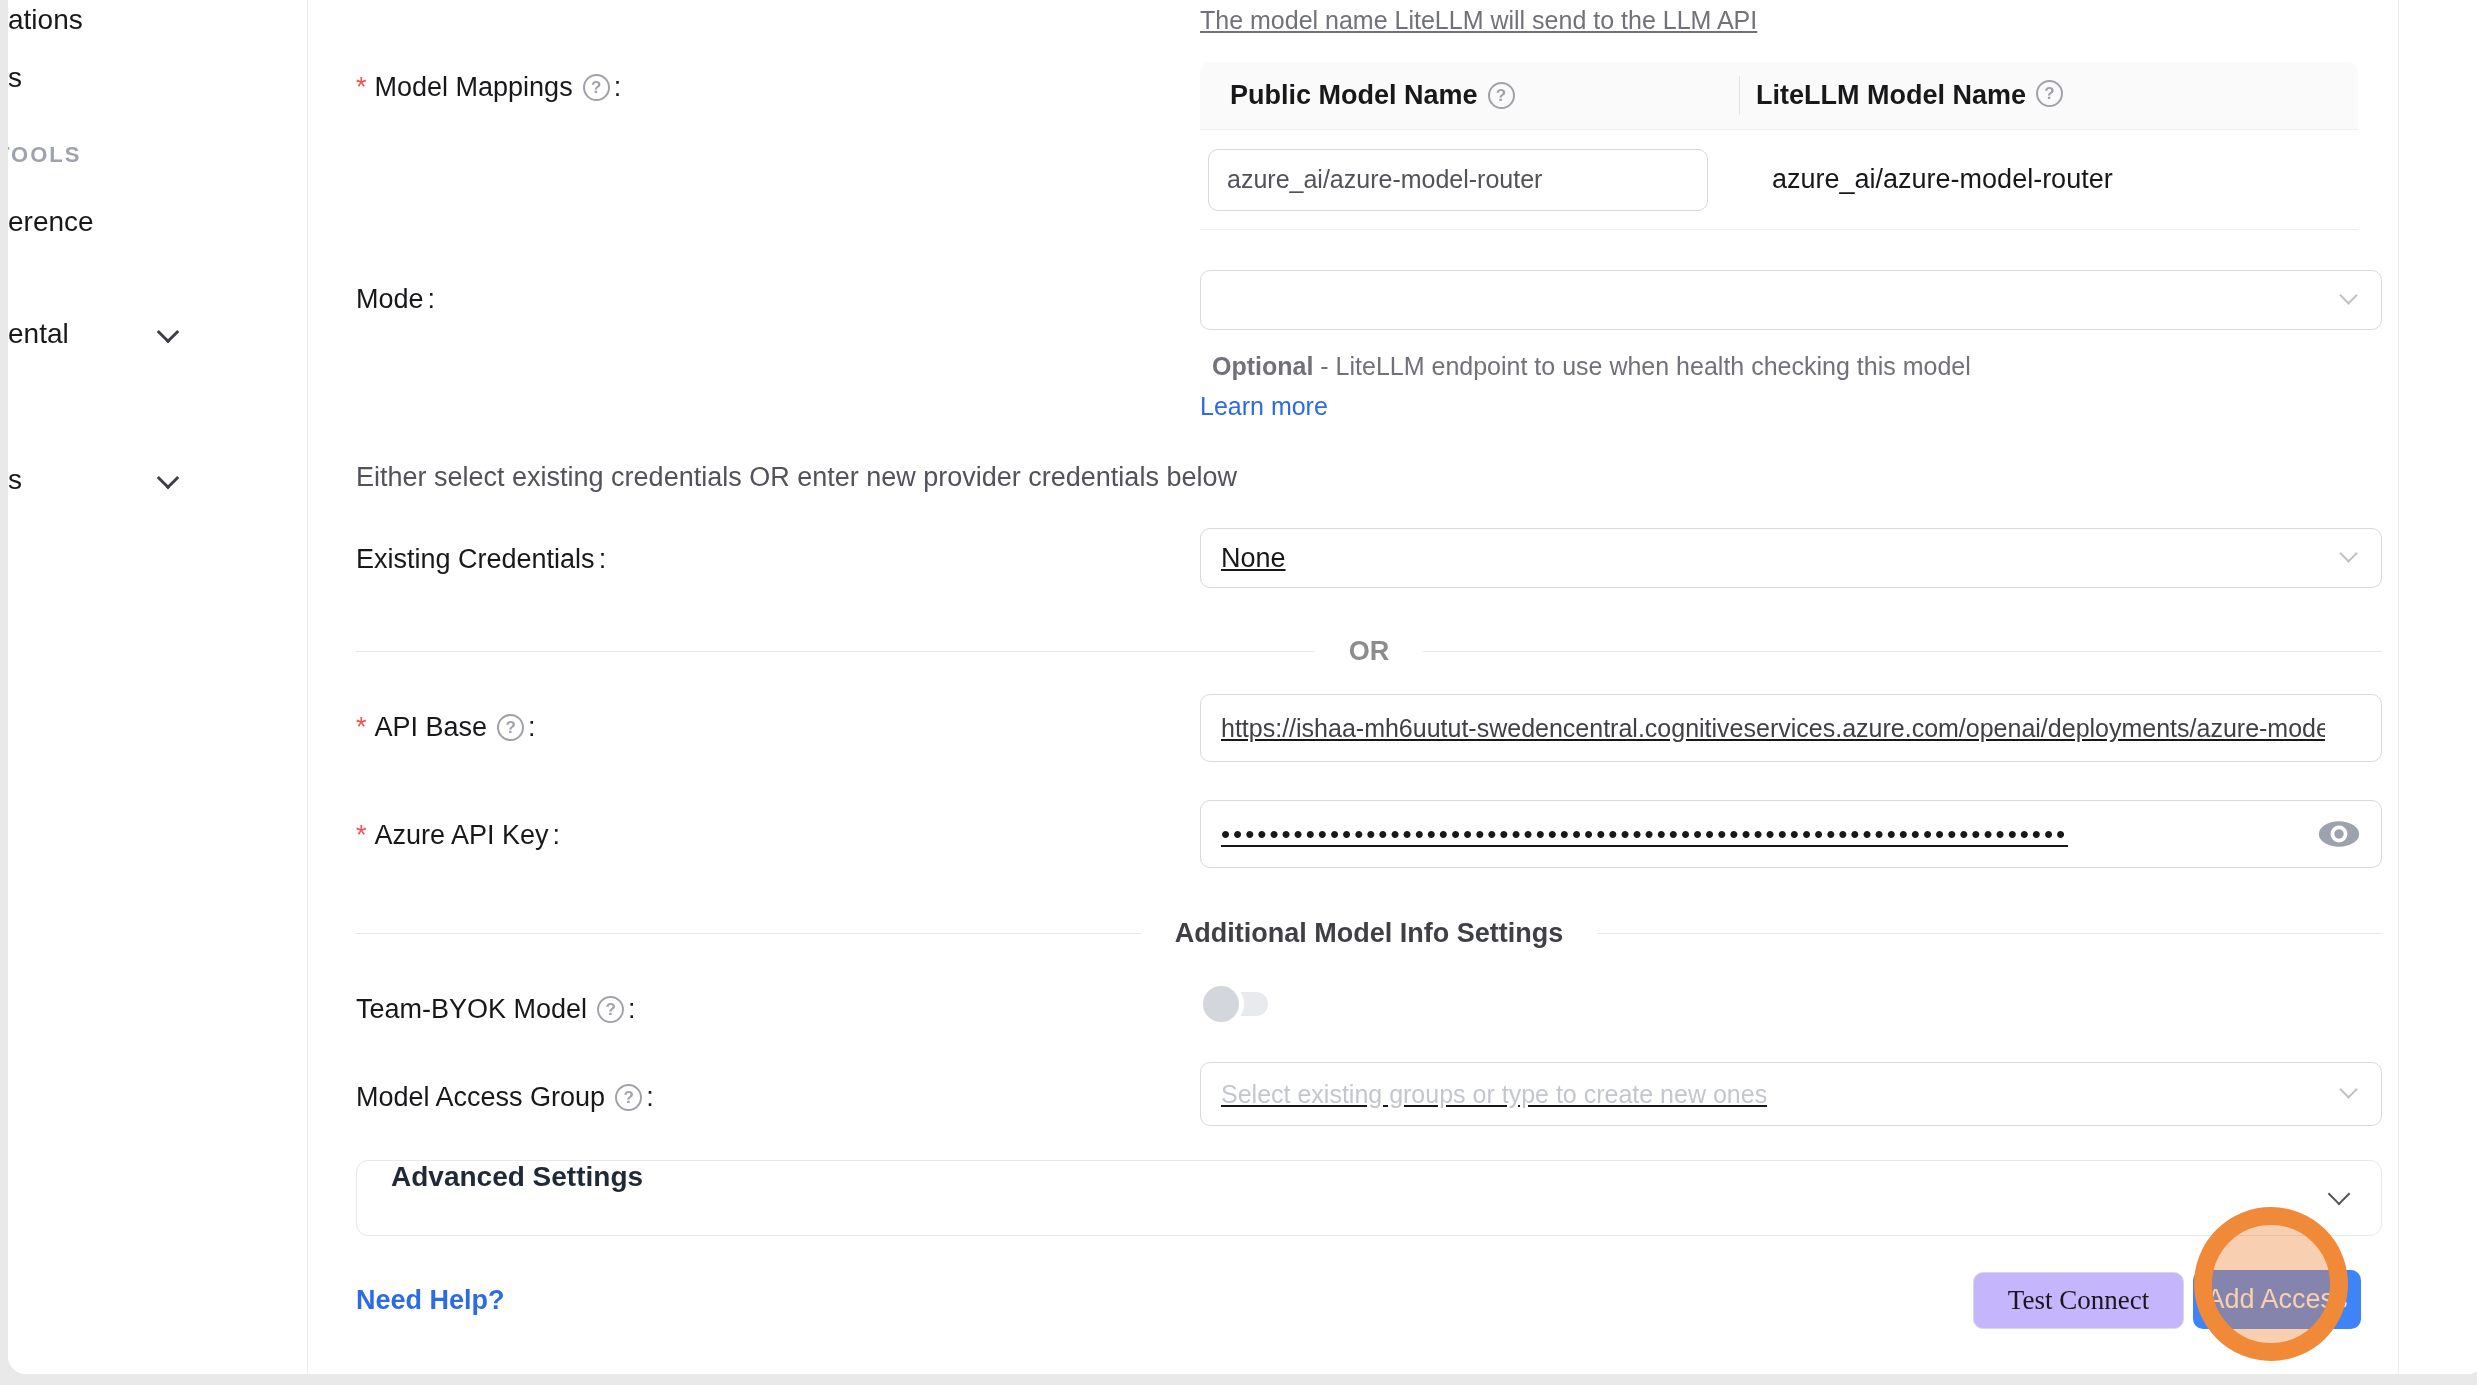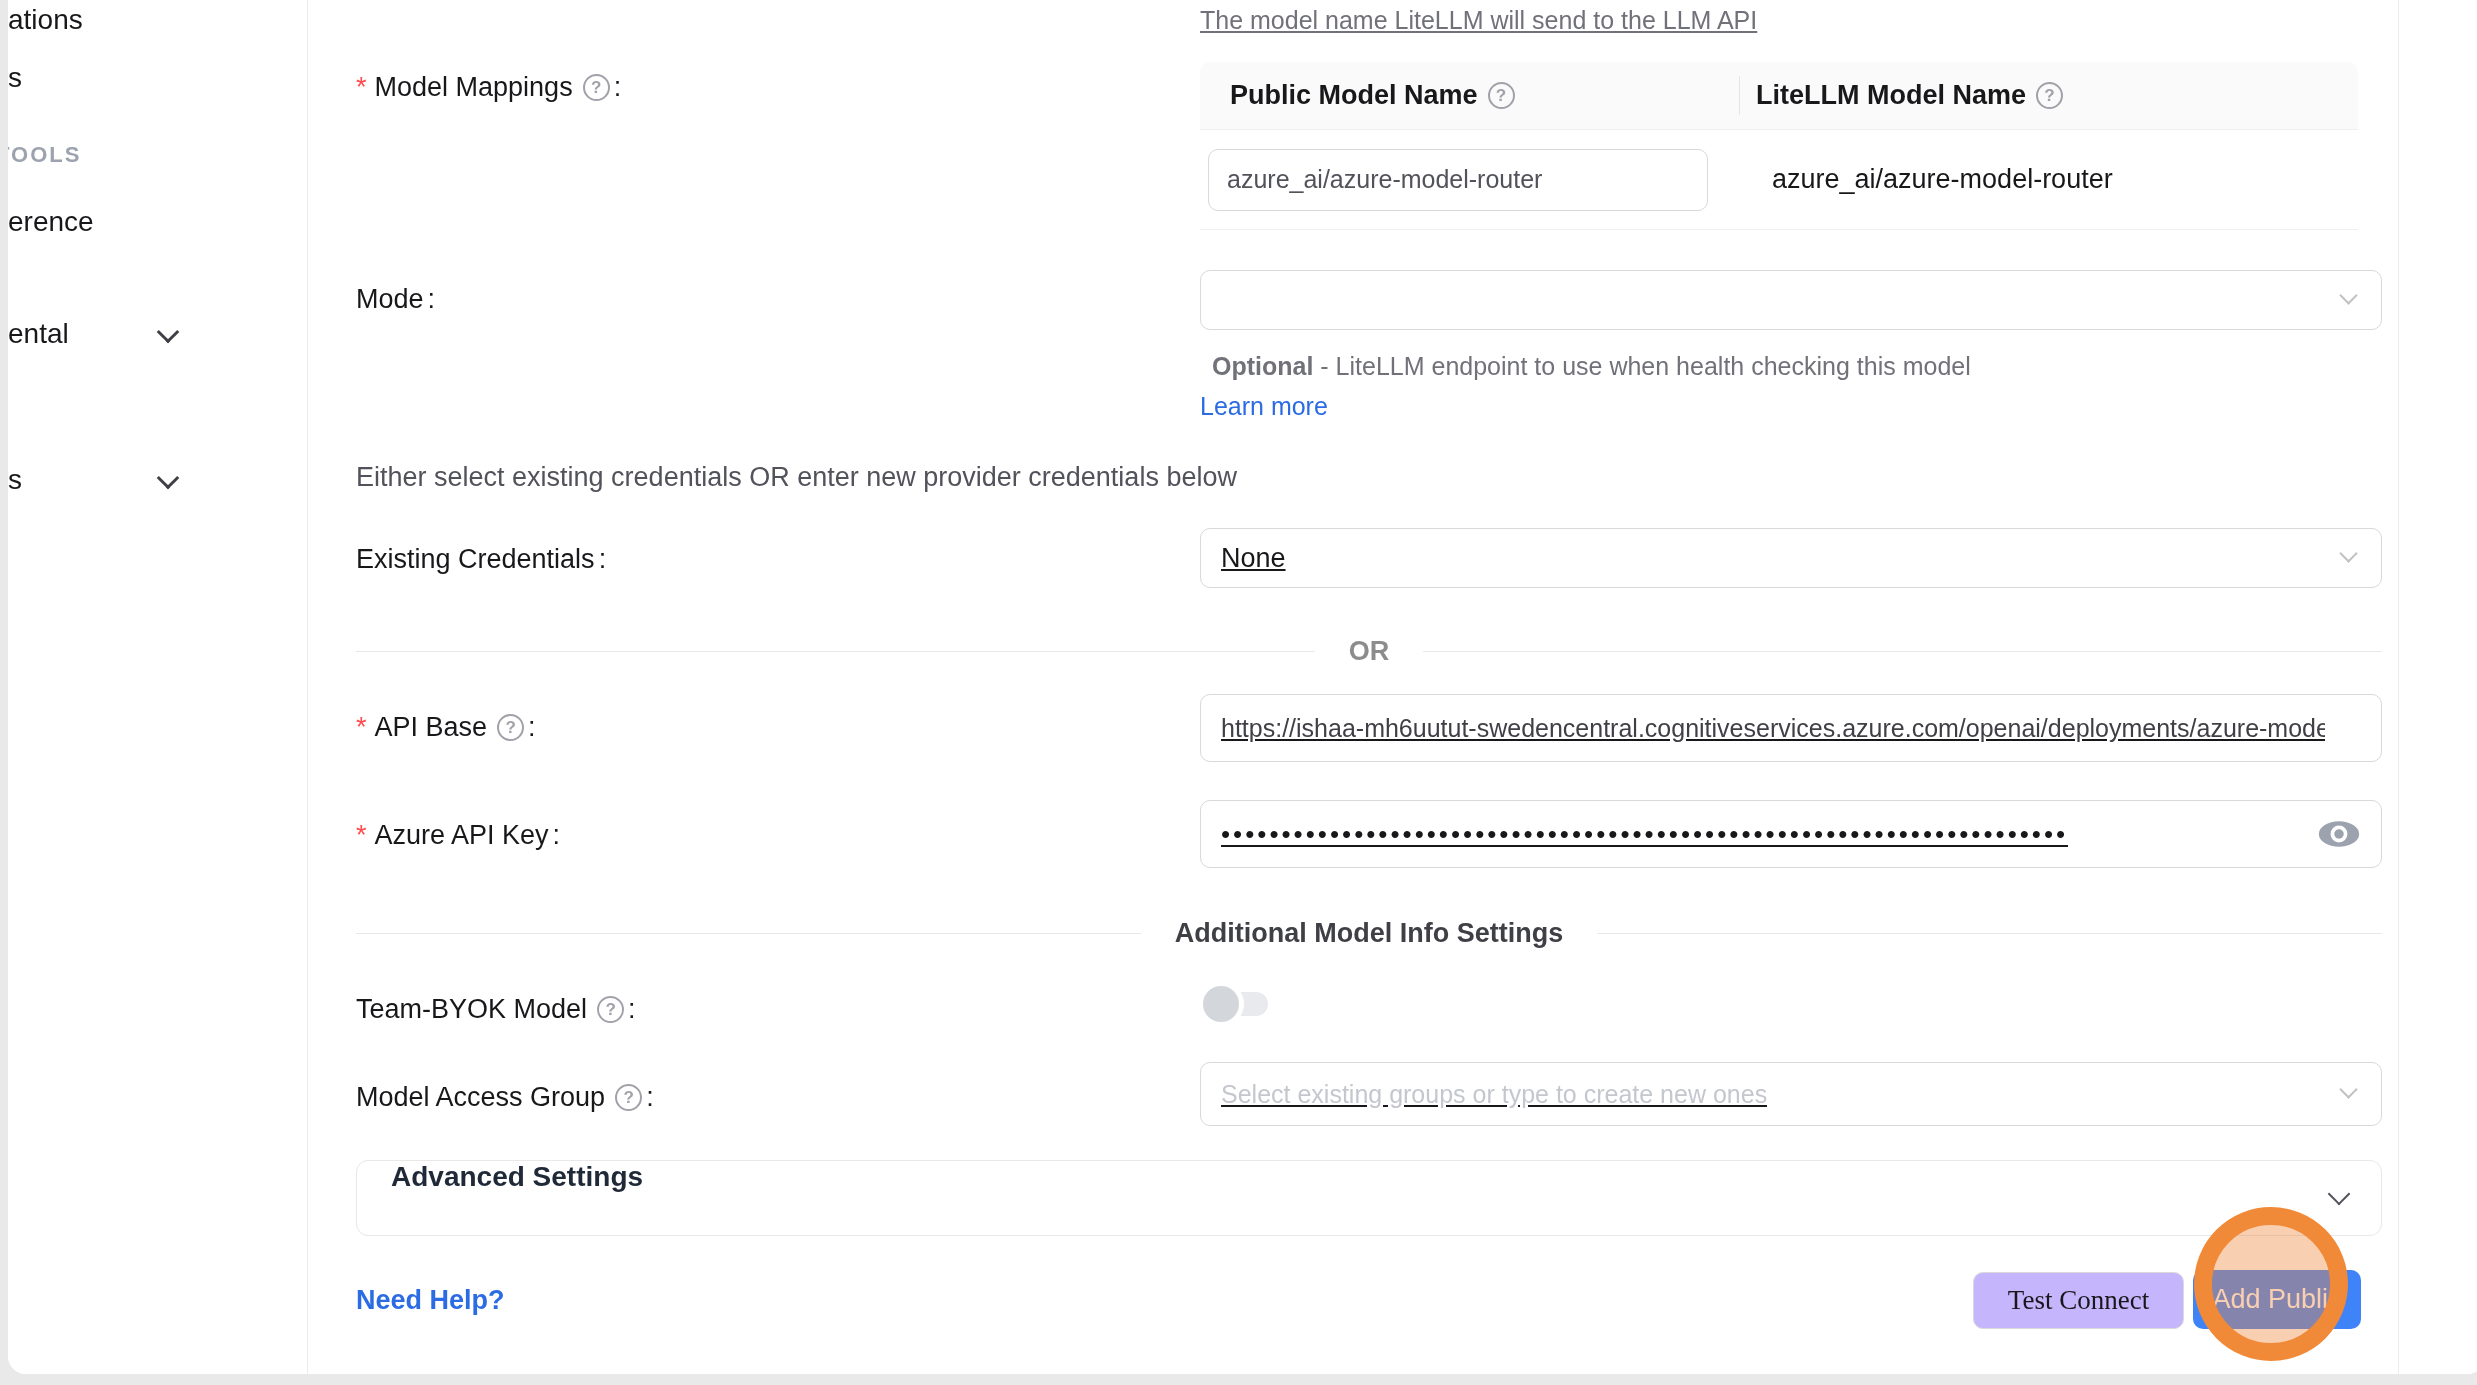--- a/index.html
+++ b/index.html
@@ -34,21 +34,21 @@
            display:flex; align-items:center; padding:0 56px 0 20px; font-size:27px;text-decoration:underline; }
   .placeholder { color:#c4c7cd; font-size:25px; white-space:nowrap; overflow:hidden; }
   .helper { color:#71717a; font-size:25px; }
   .link { color:#2b6be4; cursor:pointer; }
 
   
   .helper-top { position:absolute; left:1192px; top:6px;text-decoration:underline; }
   .mapping-table { position:absolute; left:1192px; top:62px; width:1158px; }
   .mt-header { display:flex; align-items:center; height:68px; background:#fafafa;
                border-radius:10px 10px 0 0; border-bottom:1px solid #efefef; }
-  .mt-hcell { display:flex; align-items:center; font-weight:700; font-size:27px; }
+  .mt-hcell { display:flex; font-weight:700; font-size:27px; }
   .mt-c1 { width:540px; padding-left:30px; position:relative; height:100%; align-items:center; }
   .mt-c1::after { content:""; position:absolute; right:0; top:14px; bottom:14px;
                   width:1px; background:#e6e6e6; }
   .mt-c2 { padding-left:16px; }
   .mt-body { display:flex; align-items:center; height:100px; border-bottom:1px solid #efefef; }
   .mt-input { margin-left:8px; width:500px; height:62px; border:1.5px solid #d9d9d9;
               border-radius:10px; font-size:25px; color:#52525b; padding:0 18px;
               font-family:"Liberation Sans", sans-serif; }
   .mt-value { padding-left:32px; font-size:27px; color:#18181b; }
 
@@ -221,18 +221,18 @@
     <span class="chevron"></span>
   </div>
 
   <div class="adv-panel">
     <span class="adv-title">Advanced Settings</span>
     <span class="adv-chev"></span>
   </div>
 
   <a class="need-help link">Need Help?</a>
   <button class="btn-secondary">Test Connect</button>
-  <button class="btn-primary">Add Public</button>
+  <button class="btn-primary">Add Access</button>
 
   <div class="annotation-circle"></div>
 
   <div class="right-gutter"></div>
 </div>
 
 </body></html>

